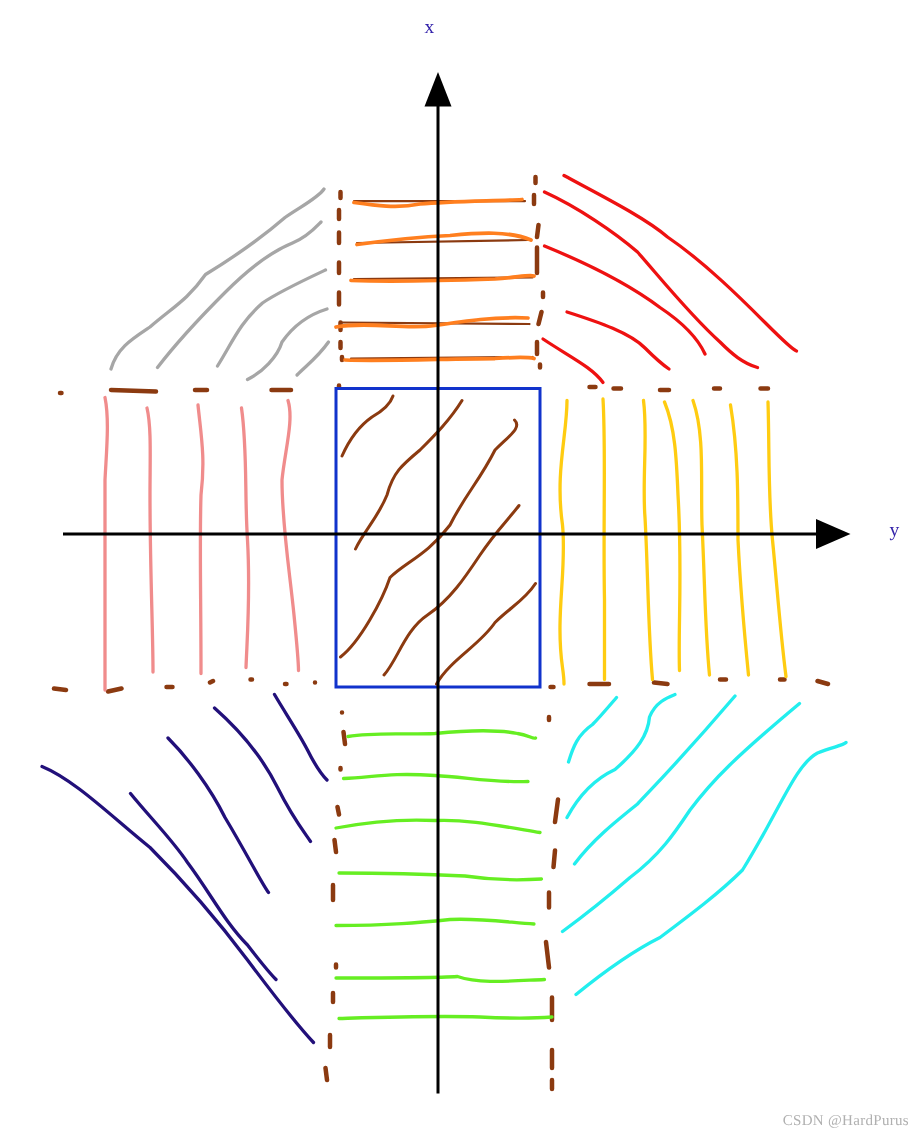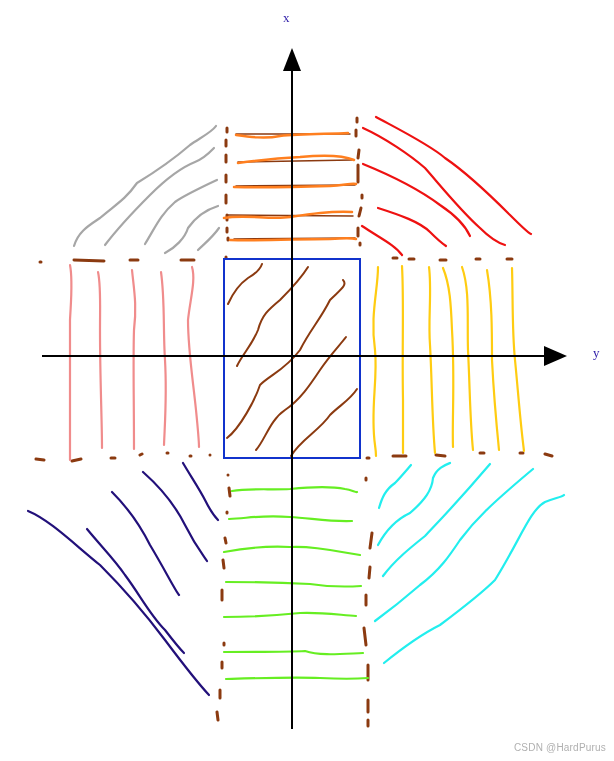--- a/index.html
+++ b/index.html
@@ -1,21 +1,21 @@
 <!DOCTYPE html>
 <html><head>
 <meta charset="utf-8">
 <style>
   html,body{margin:0;padding:0;background:#ffffff;}
   body{width:614px;height:761px;position:relative;overflow:hidden;font-family:"DejaVu Serif",serif;}
   #canvas{position:absolute;left:0;top:0;width:614px;height:761px;}
   .axis-label{position:absolute;font-family:"Liberation Serif",serif;font-size:13px;color:#3322aa;}
   #x-label{left:283px;top:10px;}
   #y-label{left:593px;top:345px;}
-  #watermark{position:absolute;right:8px;bottom:8px;font-family:Liberation Sans, sans-serif;font-size:10px;color:#b0b0b0;letter-spacing:0.2px;}
+  #watermark{position:absolute;right:8px;bottom:8px;font-family:Liberation Serif, serif;font-size:10px;color:#b0b0b0;letter-spacing:0.2px;}
   .stroke{fill:none;stroke-linecap:round;stroke-linejoin:round;}
 </style>
 </head>
 <body>
 
 <svg id="canvas" viewBox="0 0 614 761" xmlns="http://www.w3.org/2000/svg">
 
   <g stroke="#8b3a10" stroke-width="3" stroke-linecap="round" fill="none">
 
     <path d="M227 128 L227 132 M226 140 L226 146 M226 155 L226 162 M226 175 L226 182 M226 195 L226 203 M227 215 L227 220 M227 228 L227 232 M228 238 L228 240"></path>

